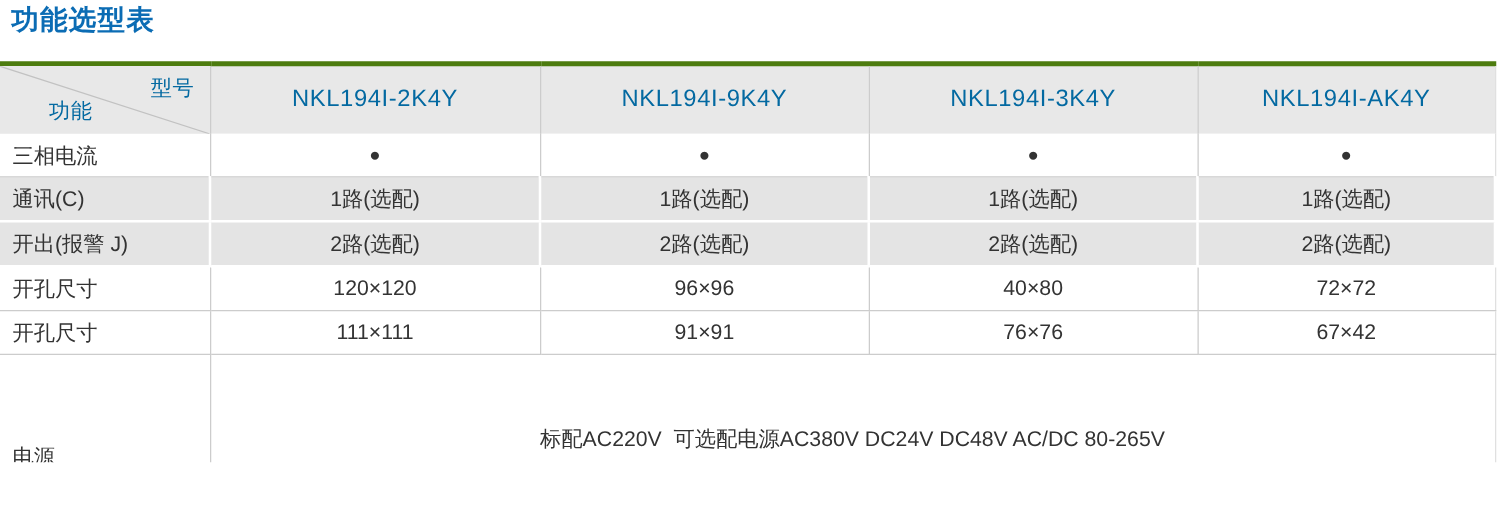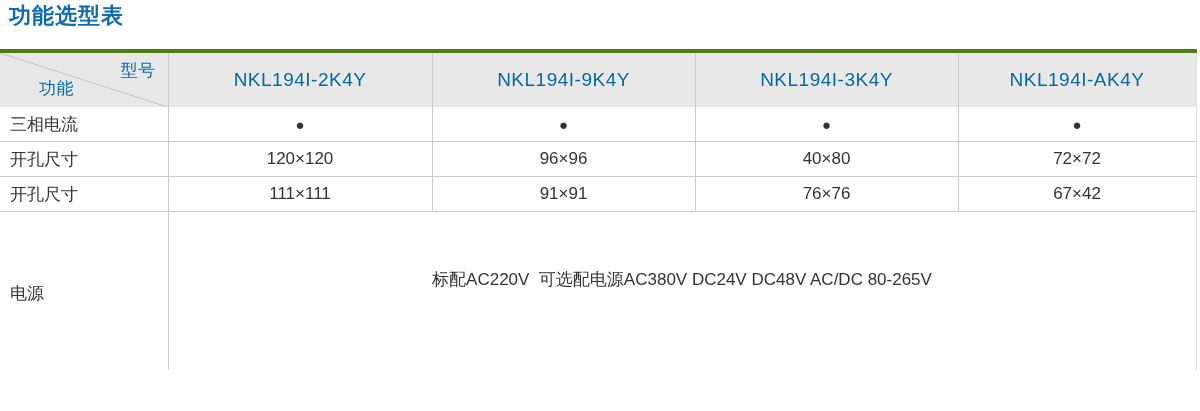--- a/index.html
+++ b/index.html
@@ -126,20 +126,34 @@
       </tr>
     </thead>
     <tbody>
       <tr>
         <td class="rowlabel">三相电流</td>
         <td class="bullet">●</td>
         <td class="bullet">●</td>
         <td class="bullet">●</td>
         <td class="bullet">●</td>
       </tr>
+      <tr class="shaded">
+        <td class="rowlabel">通讯(C)</td>
+        <td>1路(选配)</td>
+        <td>1路(选配)</td>
+        <td>1路(选配)</td>
+        <td>1路(选配)</td>
+      </tr>
+      <tr class="shaded">
+        <td class="rowlabel">开出(报警 J)</td>
+        <td>2路(选配)</td>
+        <td>2路(选配)</td>
+        <td>2路(选配)</td>
+        <td>2路(选配)</td>
+      </tr>
       <tr>
         <td class="rowlabel">开孔尺寸</td>
         <td>120×120</td>
         <td>96×96</td>
         <td>40×80</td>
         <td>72×72</td>
       </tr>
       <tr>
         <td class="rowlabel">开孔尺寸</td>
         <td>111×111</td>

